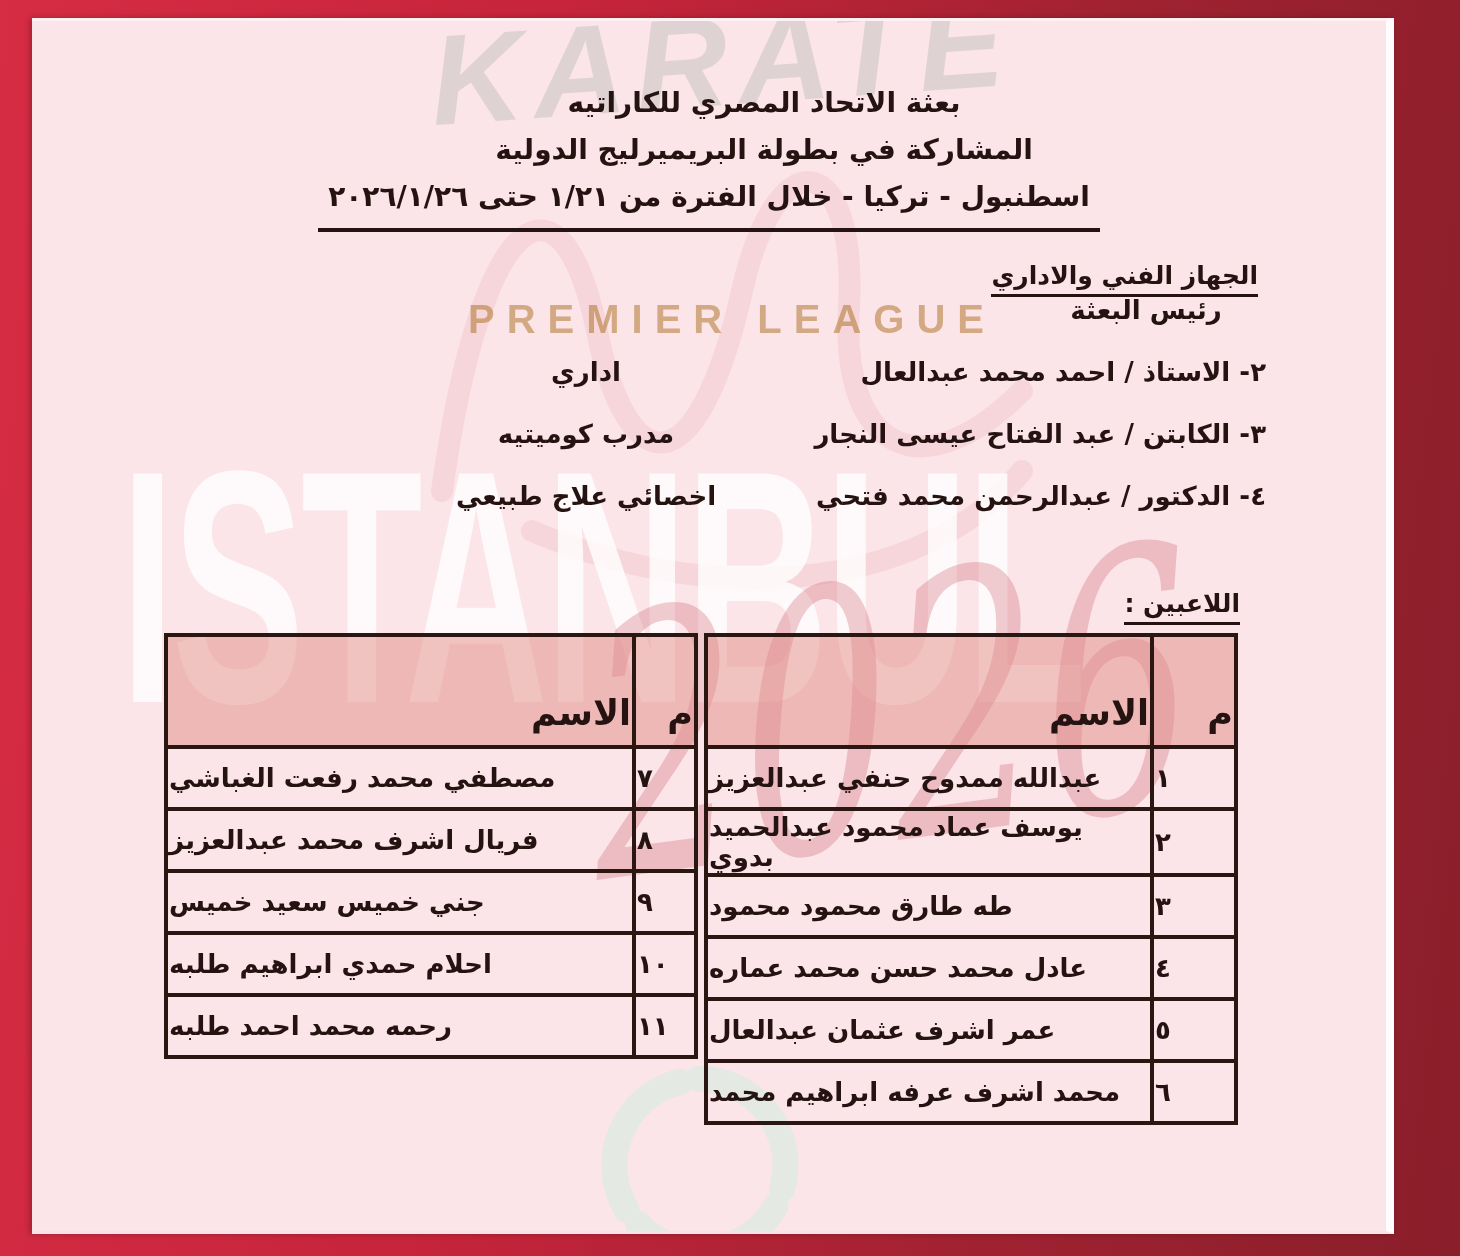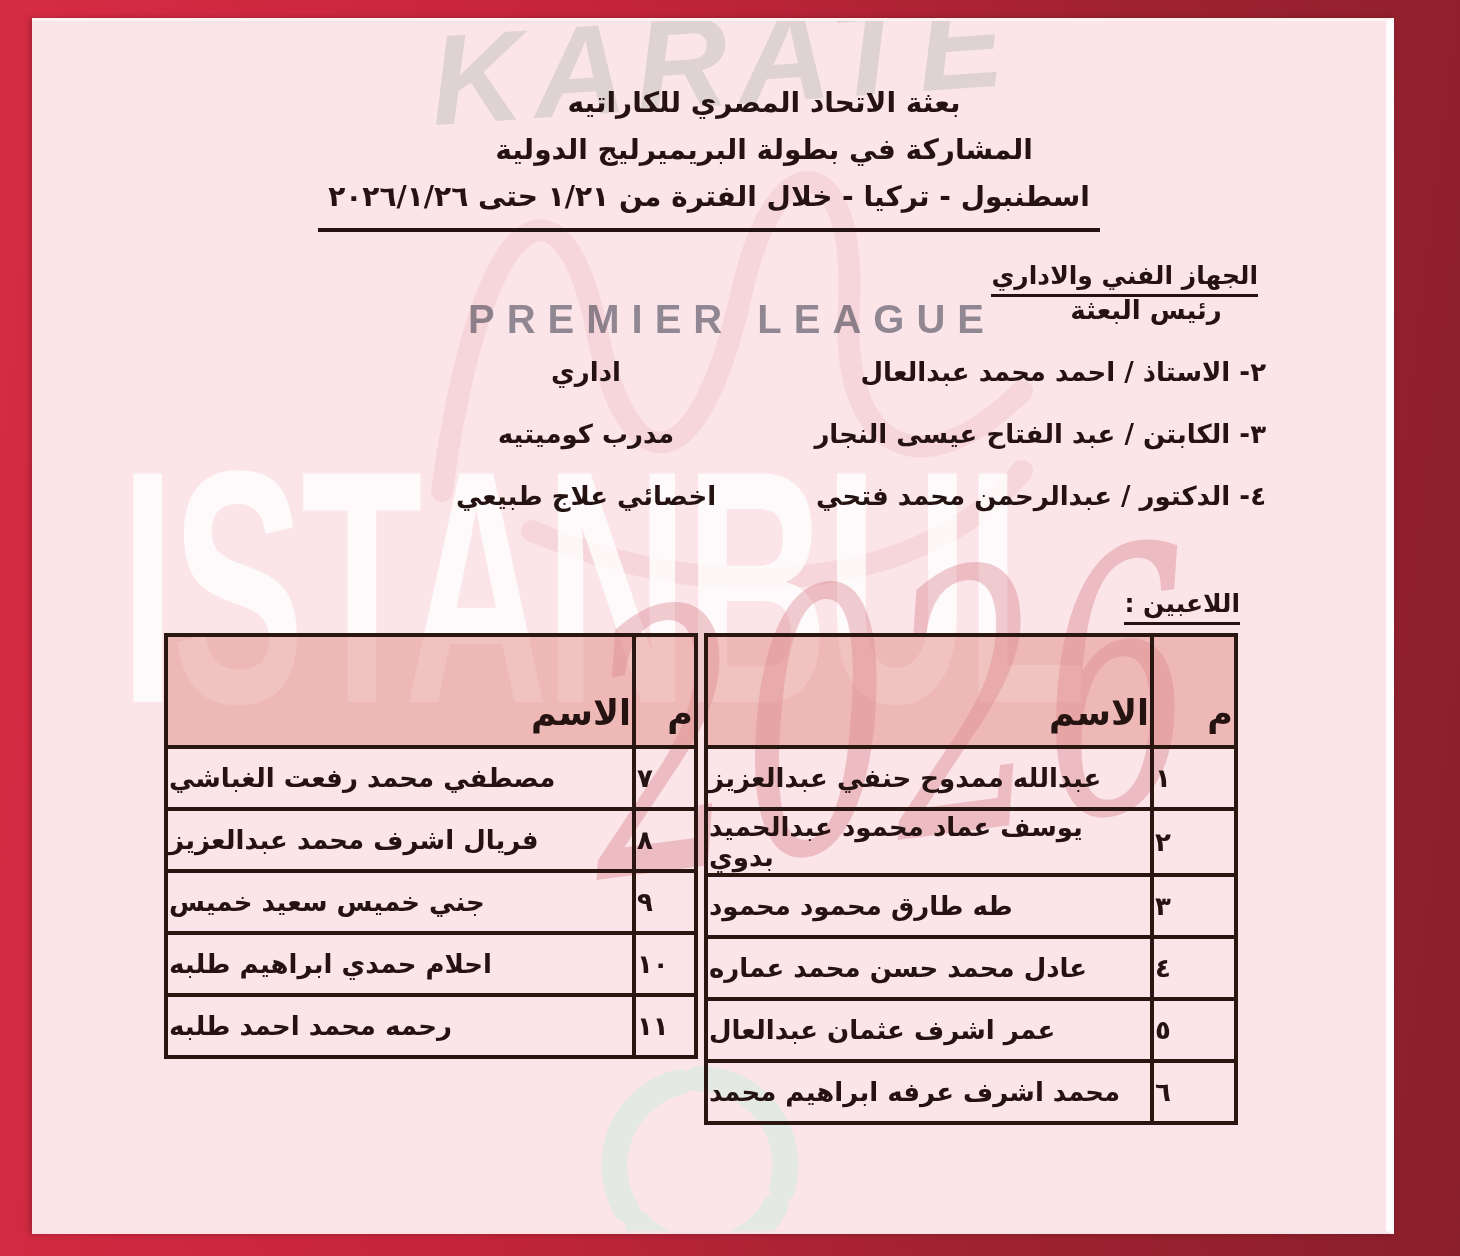--- a/index.html
+++ b/index.html
@@ -16,21 +16,21 @@
   }
   
   .watermarks{position:absolute;inset:0;z-index:1;pointer-events:none;}
   .wm-karate{
     position:absolute;top:-34px;left:398px;font-family:"Liberation Sans",sans-serif;
     font-size:128px;font-weight:bold;font-style:italic;letter-spacing:10px;
     color:#c9c4c1;opacity:.55;transform:rotate(-4deg);white-space:nowrap;
   }
   .wm-premier{
     position:absolute;top:276px;left:436px;font-family:"Liberation Sans",sans-serif;
-    font-size:40px;font-weight:bold;letter-spacing:12px;color:#0f172a;opacity:.45;white-space:nowrap;
+    font-size:40px;font-weight:bold;letter-spacing:12px;color:#a16207;opacity:.45;white-space:nowrap;
   }
   .wm-istanbul{
     position:absolute;top:400px;left:88px;font-family:"Liberation Sans",sans-serif;
     font-size:332px;line-height:1;font-weight:bold;letter-spacing:-6px;
     color:rgba(255,255,255,.8);transform:scaleX(.60);transform-origin:left top;white-space:nowrap;
   }
   .wm-year{
     position:absolute;top:556px;left:548px;font-family:"DejaVu Serif",serif;
     font-size:360px;line-height:1;font-style:italic;color:rgba(209,105,115,.33);
     transform:scaleX(.66) rotate(-5deg);transform-origin:left top;white-space:nowrap;

